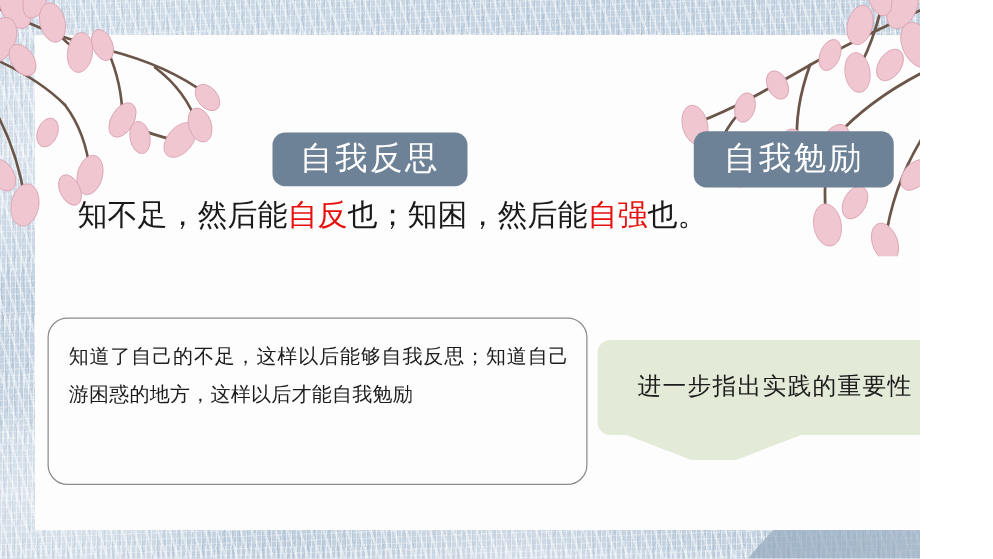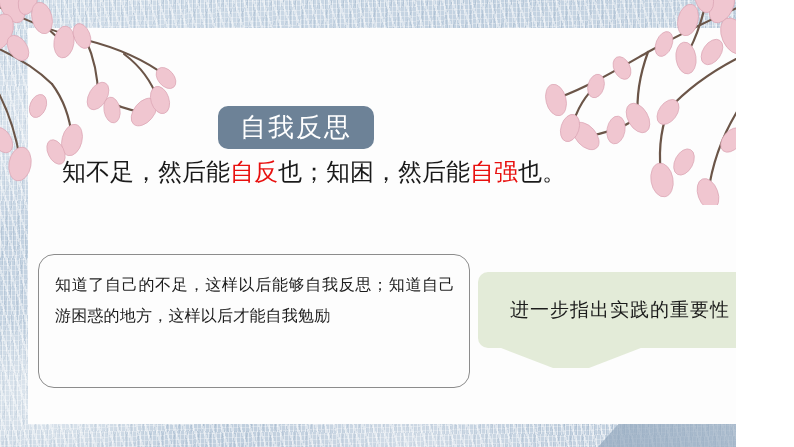--- a/index.html
+++ b/index.html
@@ -244,20 +244,23 @@
       <ellipse cx="242" cy="150" rx="9" ry="14" transform="rotate(40 242 150)"></ellipse>
       <ellipse cx="132" cy="78" rx="8" ry="12" transform="rotate(-26 132 78)"></ellipse>
       <ellipse cx="106" cy="96" rx="8" ry="12" transform="rotate(16 106 96)"></ellipse>
     </g>
   </svg>
 
   <div class="badge" id="badge-reflect" style="background: rgb(109, 130, 151); color: rgb(255, 255, 255);">
     <span>自我反思</span>
   </div>
 
+  <div class="badge" id="badge-encourage" style="background: rgb(109, 130, 151); color: rgb(255, 255, 255);">
+    <span>自我勉励</span>
+  </div>
 
   <div class="quote">
     <span>知不足，然后能</span><span class="hl" style="color: rgb(232, 16, 15);">自反</span><span>也；知困，然后能</span><span class="hl" style="color: rgb(232, 16, 15);">自强</span><span>也。</span>
   </div>
 
   <div id="explain-box" style="border-color: rgb(140, 140, 140);">
     <div id="explain-text">知道了自己的不足，这样以后能够自我反思；知道自己游困惑的地方，这样以后才能自我勉励</div>
   </div>
 
   <div id="callout-wrap">

